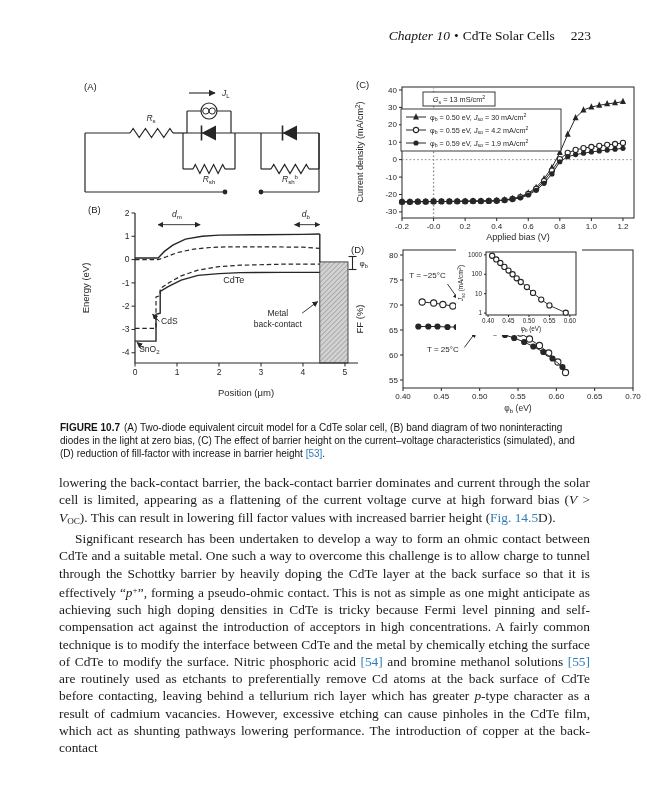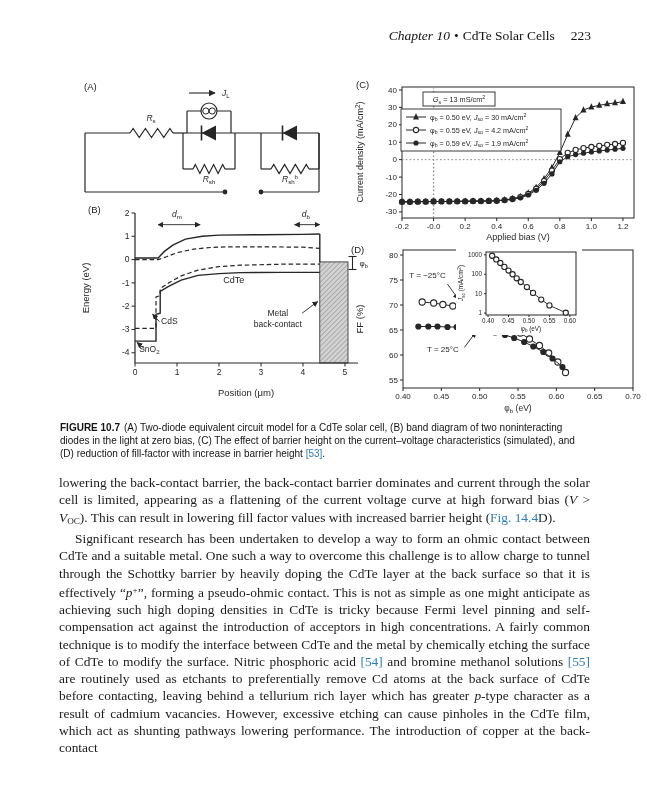--- a/index.html
+++ b/index.html
@@ -397,17 +397,17 @@
       <circle cx="215.77272727272725" cy="69.70577571116453" r="2.6" fill="#fff" stroke="#262626" stroke-width="1.1"></circle>
       <text x="181" y="87.5" text-anchor="middle" font-size="6.3" fill="#262626" font-family="&quot;Liberation Sans&quot;, sans-serif"><tspan font-size="6.3" dy="0">φ</tspan><tspan font-size="4.536" dy="1.512">b</tspan><tspan font-size="6.3" dy="-1.512"> (eV)</tspan></text>
       <text x="113" y="40" text-anchor="middle" font-size="6.3" fill="#262626" font-family="&quot;Liberation Sans&quot;, sans-serif" transform="rotate(-90 113 40)"><tspan font-style="italic" font-size="6.3" dy="0">J</tspan><tspan font-size="4.536" dy="1.512">so</tspan><tspan font-size="6.3" dy="-1.512"> (mA/cm</tspan><tspan font-size="4.536" dy="-2.394">2</tspan><tspan font-size="6.3" dy="2.394">)</tspan></text>
     </svg>
 
   <div class="caption">
     <span class="cap-label">FIGURE 10.7</span><span>(A) Two-diode equivalent circuit model for a CdTe solar cell, (B) band diagram of two noninteracting diodes in the light at zero bias, (C) The effect of barrier height on the current–voltage characteristics (simulated), and (D) reduction of fill-factor with increase in barrier height <span class="ref">[53]</span>.</span>
   </div>
 
   <div class="body">
-    <p class="p1">lowering the back-contact barrier, the back-contact barrier dominates and current through the solar cell is limited, appearing as a flattening of the current voltage curve at high forward bias (<i>V</i> &gt; <i>V</i><sub>OC</sub>). This can result in lowering fill factor values with increased barrier height (<span class="ref">Fig. 14.4</span>D).</p>
+    <p class="p1">lowering the back-contact barrier, the back-contact barrier dominates and current through the solar cell is limited, appearing as a flattening of the current voltage curve at high forward bias (<i>V</i> &gt; <i>V</i><sub>OC</sub>). This can result in lowering fill factor values with increased barrier height (<span class="ref">Fig. 14.5</span>D).</p>
     <p class="p2">Significant research has been undertaken to develop a way to form an ohmic contact between CdTe and a suitable metal. One such a way to overcome this challenge is to allow charge to tunnel through the Schottky barrier by heavily doping the CdTe layer at the back surface so that it is effectively “<i>p</i><sup>+</sup>”, forming a pseudo-ohmic contact. This is not as simple as one might anticipate as achieving such high doping densities in CdTe is tricky because Fermi level pinning and self-compensation act against the introduction of acceptors in high concentrations. A fairly common technique is to modify the interface between CdTe and the metal by chemically etching the surface of CdTe to modify the surface. Nitric phosphoric acid <span class="ref">[54]</span> and bromine methanol solutions <span class="ref">[55]</span> are routinely used as etchants to preferentially remove Cd atoms at the back surface of CdTe before contacting, leaving behind a tellurium rich layer which has greater <i>p</i>-type character as a result of cadmium vacancies. However, excessive etching can cause pinholes in the CdTe film, which act as shunting pathways lowering performance. The introduction of copper at the back-contact</p>
   </div>
 
 </div>
 
 </body></html>

